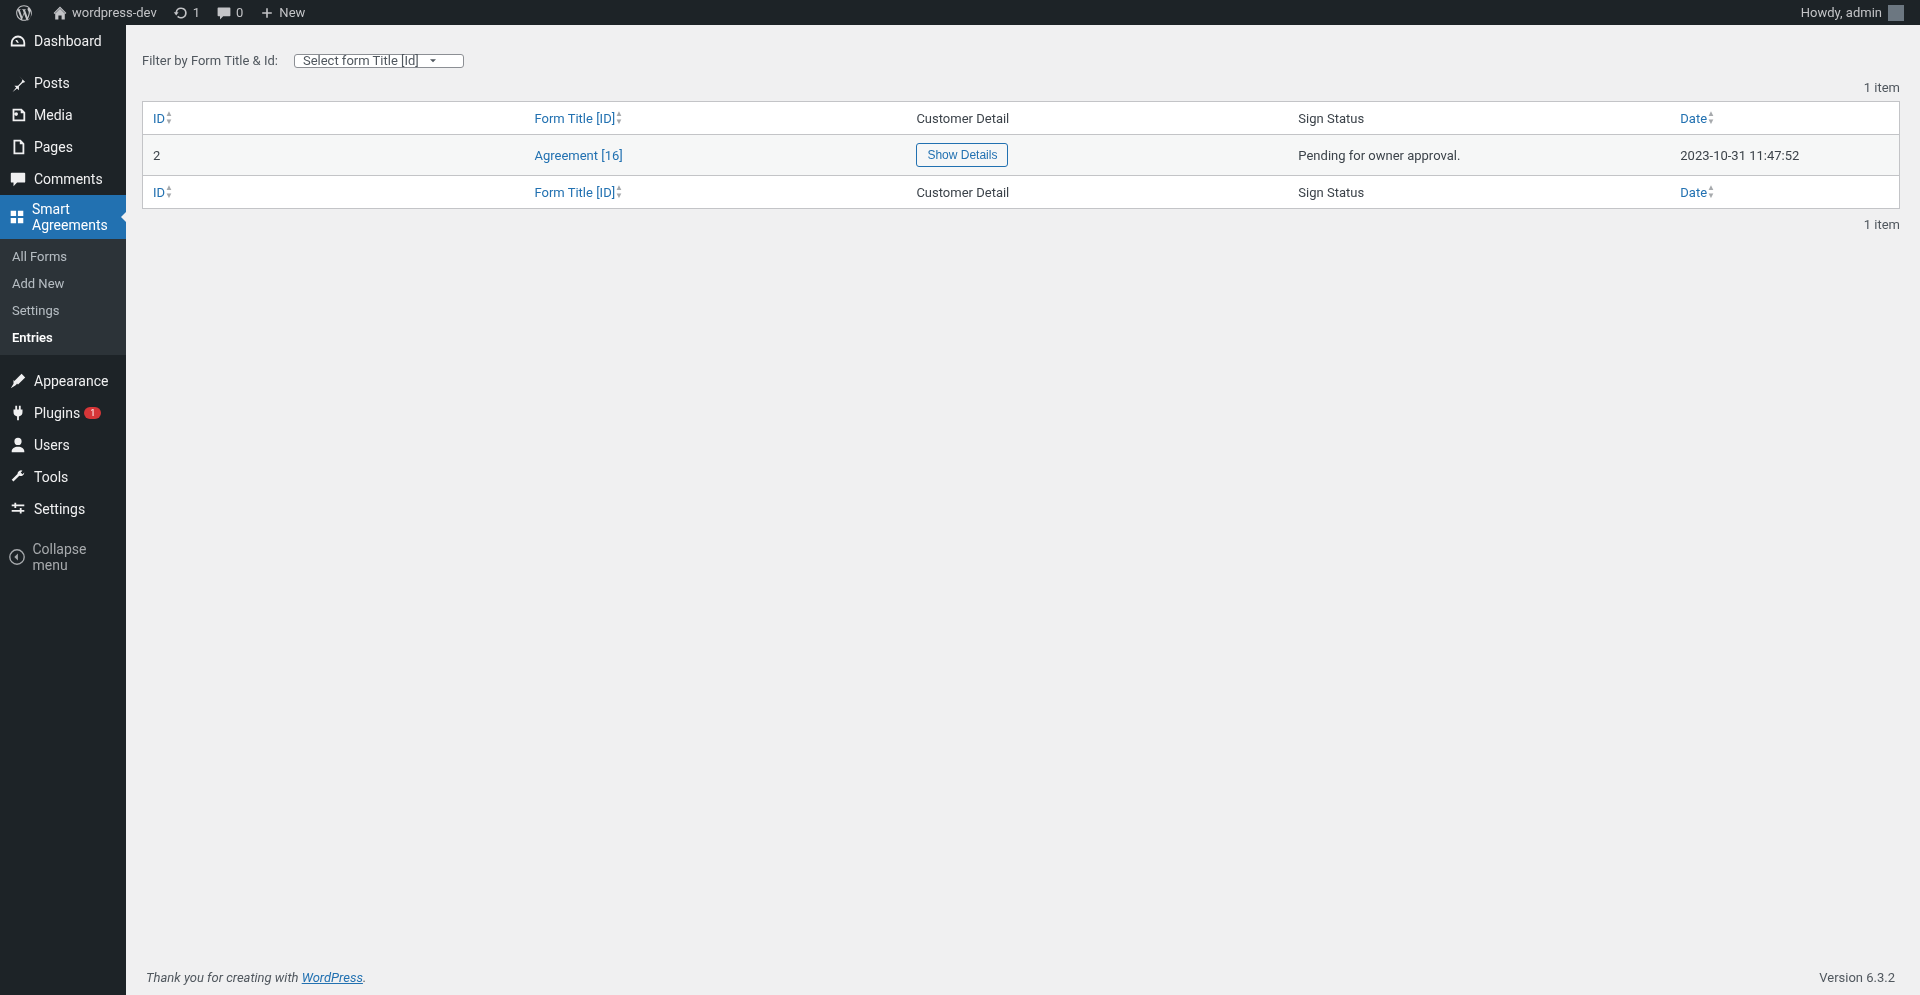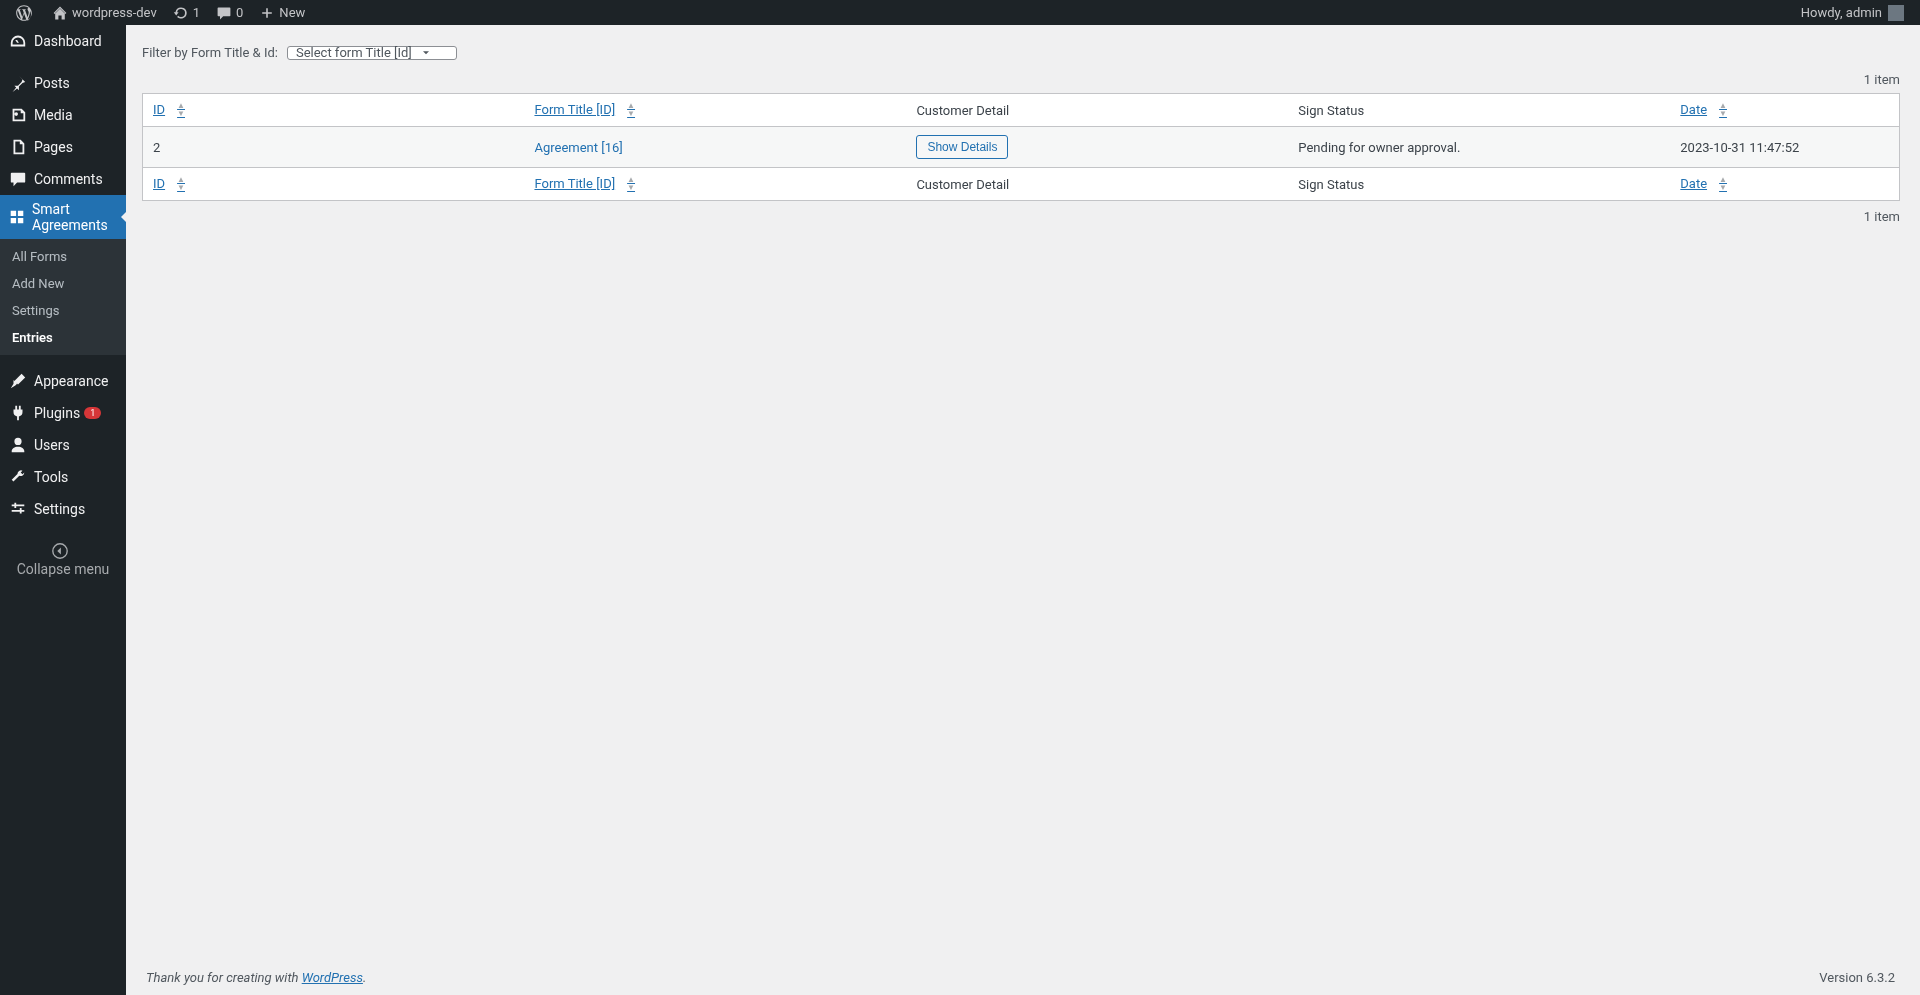--- a/index.html
+++ b/index.html
@@ -17,40 +17,40 @@
 .sidebar { position: fixed; top: 25px; left: 0; bottom: 0; width: 126px; background: #1d2327; color: #c3c4c7; font-size: 14px; overflow-y: auto; }
 .sidebar .menu-item { display: flex; align-items: center; padding: 6px 8px; color: #f0f0f1; cursor: pointer; min-height: 27px; }
 .sidebar .menu-item.current { background: #2271b1; color: #fff; position: relative; }
 .sidebar .menu-item.current::after { content: ''; position: absolute; right: -1px; top: 50%; transform: translateY(-50%); border: 6px solid transparent; border-right-color: #f0f0f1; }
 .sidebar .menu-icon { width: 20px; height: 20px; display: inline-flex; align-items: center; justify-content: center; margin-right: 6px; }
 .sidebar .submenu { background: #2c3338; padding: 4px 0; }
 .sidebar .submenu .sub-item { padding: 6px 12px; font-size: 13px; color: rgba(240,246,252,.7); cursor: pointer; }
 .sidebar .submenu .sub-item.current { color: #fff; font-weight: 600; }
 .sidebar .menu-separator { height: 10px; }
 .sidebar .plugin-badge { background: #d63638; color: #fff; border-radius: 10px; font-size: 9px; padding: 1px 6px; margin-left: 4px; }
-.sidebar .collapse-item { color: #a7aaad; flex-direction: column; }
+.sidebar .collapse-item { color: #a7aaad; }
 
 
 .content { margin-left: 126px; margin-top: 25px; padding: 10px 20px 40px 16px; min-height: calc(100vh - 25px); position: relative; }
 .page-title { font-size: 23px; font-weight: 400; color: #1d2327; padding: 9px 0 4px 0; }
-.filter-row { margin-top: 10px; display: flex; align-items: center; gap: 9px; color: #50575e; }
+.filter-row { margin-top: 18px; display: flex; align-items: center; gap: 16px; color: #50575e; }
 .filter-select { border: 1px solid #8c8f94; border-radius: 3px; padding: 0 24px 0 8px; height: 14px; font-size: 13px; background: #fff; position: relative; display: inline-flex; align-items: center; cursor: pointer; }
 .filter-select .chev { margin-left: 8px; }
 
 .item-count { text-align: right; font-size: 13px; color: #50575e; margin: 12px 0 6px; }
 .item-count.bottom { margin-top: 8px; }
 
 .wp-table { width: 100%; border-collapse: collapse; border: 1px solid #c3c4c7; background: #fff; }
 .wp-table th, .wp-table td { text-align: left; padding: 8px 10px; vertical-align: middle; font-size: 13px; }
 .wp-table thead th, .wp-table tfoot th { font-weight: 400; color: #2271b1; border-bottom: 1px solid #c3c4c7; }
 .wp-table thead th.nonsort, .wp-table tfoot th.nonsort { color: #3c434a; }
 .wp-table tfoot th { border-top: 1px solid #c3c4c7; border-bottom: none; }
 .wp-table tbody tr { background: #f6f7f7; }
 .wp-table tbody td { border-bottom: 1px solid #c3c4c7; }
-.wp-table .sortlink { color: #2271b1; cursor: pointer; display: inline-flex; align-items: flex-start; gap: 12px; text-decoration: underline; }
+.wp-table .sortlink { color: #2271b1; cursor: pointer; display: inline-flex; align-items: center; gap: 0; }
 .wp-table .sort-icons { display: inline-flex; flex-direction: column; line-height: 1; font-size: 8px; color: #a7aaad; }
 .wp-table a.link { color: #2271b1; text-decoration: none; }
 .btn-secondary { background: #f6f7f7; border: 1px solid #2271b1; color: #2271b1; border-radius: 3px; padding: 4px 10px; font-size: 12px; cursor: pointer; }
 
 .footer { position: fixed; left: 126px; right: 5px; bottom: 0; background: #f0f0f1; border-top: 0; padding: 10px 20px; display: flex; justify-content: space-between; color: #50575e; font-size: 13px; font-style: italic; }
 .footer a { color: #2271b1; text-decoration: underline; font-style: italic; }
 .footer .version { font-style: normal; }
 
 svg { display: block; }
 

